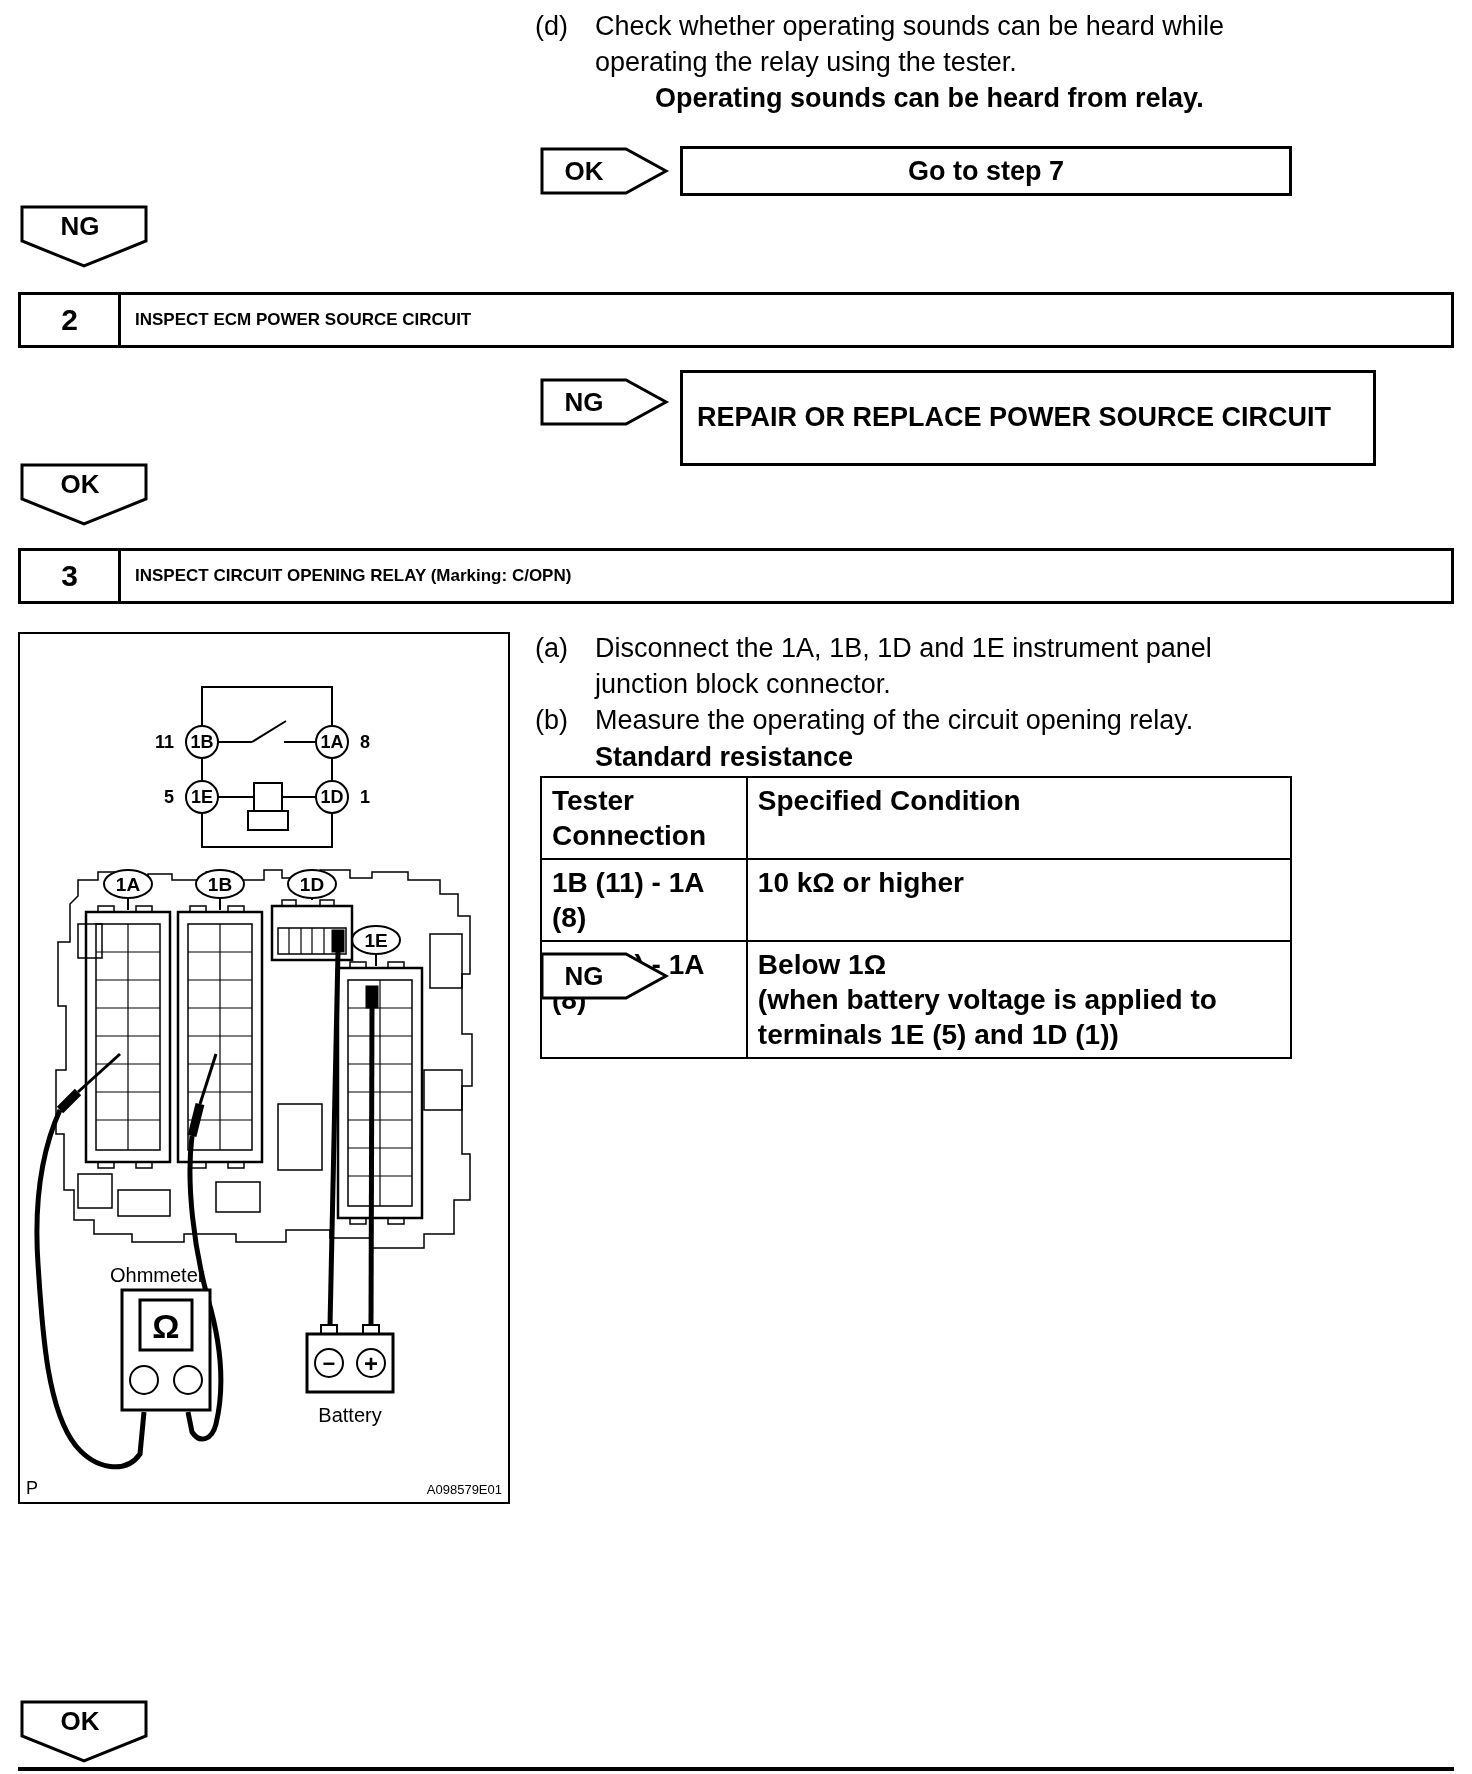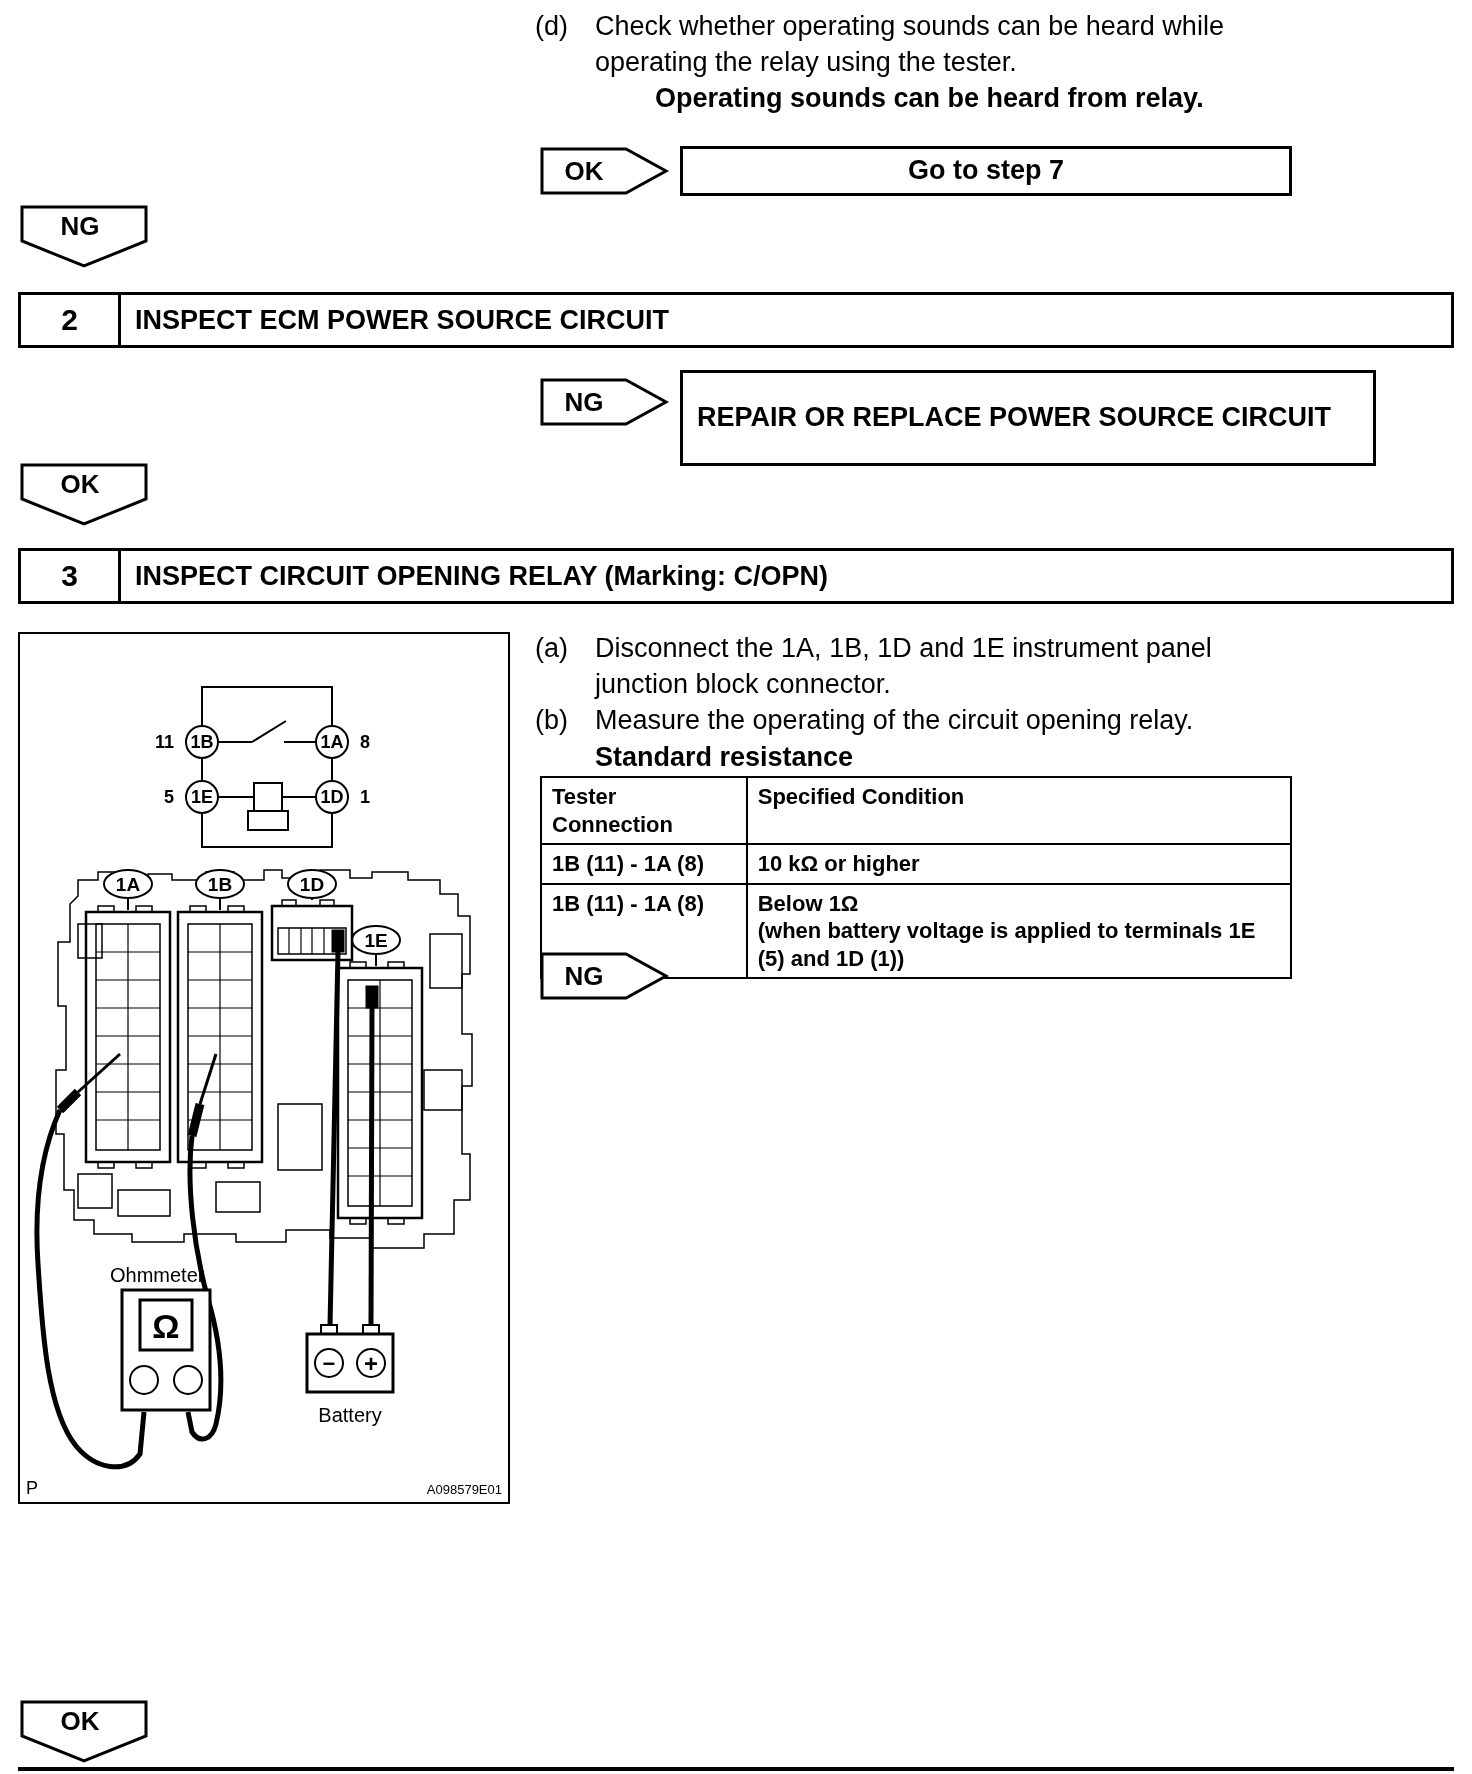--- a/index.html
+++ b/index.html
@@ -7,27 +7,27 @@
   .page { position:relative; width:1472px; height:1774px; background:#fff; overflow:hidden; }
   .abs { position:absolute; }
   .body-text { font-size:27px; line-height:1.34; }
   .bold { font-weight:bold; }
   .hang { display:flex; }
   .hang .lbl { width:60px; flex:0 0 60px; }
   .hang .txt { flex:1; }
 
   .step-bar { position:absolute; display:flex; border:3px solid #000; height:56px; background:#fff; }
   .step-num { width:100px; flex:0 0 100px; border-right:3px solid #000; display:flex; align-items:center; justify-content:center; font-weight:bold; font-size:30px; }
-  .step-title { flex:1; display:flex; align-items:center; padding-left:14px; font-weight:bold; font-size:27px; }
+  .step-title { flex:1; display:flex; align-items:center; padding-left:14px; font-weight:bold; font-size:17px; }
 
   .action-box { position:absolute; border:3px solid #000; background:#fff; display:flex; align-items:center; font-weight:bold; font-size:27px; line-height:1.3; padding:4px 14px; }
   .action-box.center { justify-content:center; }
 
   .spec-table { position:absolute; border-collapse:collapse; background:#fff; }
-  .spec-table th, .spec-table td { border:2px solid #000; font-size:22px; font-weight:bold; text-align:left; vertical-align:top; padding:5px 10px; line-height:1.25; }
+  .spec-table th, .spec-table td { border:2px solid #000; font-size:28px; font-weight:bold; text-align:left; vertical-align:top; padding:5px 10px; line-height:1.25; }
 
   svg text { font-family:"Liberation Sans", sans-serif; }
   .figure-frame { position:absolute; border:2px solid #000; background:#fff; }
 </style>
 </head>
 <body>
 
 <div class="page">
 
   <div class="abs body-text" style="left:535px; top:8px; width:700px;">
@@ -35,21 +35,21 @@
       <span class="lbl">(d)</span>
       <span class="txt" style="max-width:640px;">Check whether operating sounds can be heard while operating the relay using the tester.</span>
     </div>
     <div class="bold" style="margin-left:120px;">Operating sounds can be heard from relay.</div>
   </div>
 
   <svg class="abs" style="left:540px; top:147px;" width="130" height="48" viewBox="0 0 130 48">
     <polygon points="2,2 86,2 126,24 86,46 2,46" fill="#fff" stroke="#000" stroke-width="3"></polygon>
     <text x="44" y="33" text-anchor="middle" font-size="26" font-weight="bold" fill="#000">OK</text>
   </svg>
-  <div class="abs action-box center" style="left:680px; top:146px; width:612px; height:50px;">
+  <div class="abs action-box center" style="left:680px; top:146px; width:612px; height:50px;align-items:flex-end;">
     <span>Go to step 7</span>
   </div>
 
   <svg class="abs" style="left:20px; top:205px;" width="128" height="64" viewBox="0 0 128 64">
     <polygon points="2,2 126,2 126,36 64,61 2,36" fill="#fff" stroke="#000" stroke-width="3"></polygon>
     <text x="60" y="30" text-anchor="middle" font-size="26" font-weight="bold" fill="#000">NG</text>
   </svg>
 
   <div class="step-bar" style="left:18px; top:292px; width:1436px;">
     <div class="step-num">2</div>

